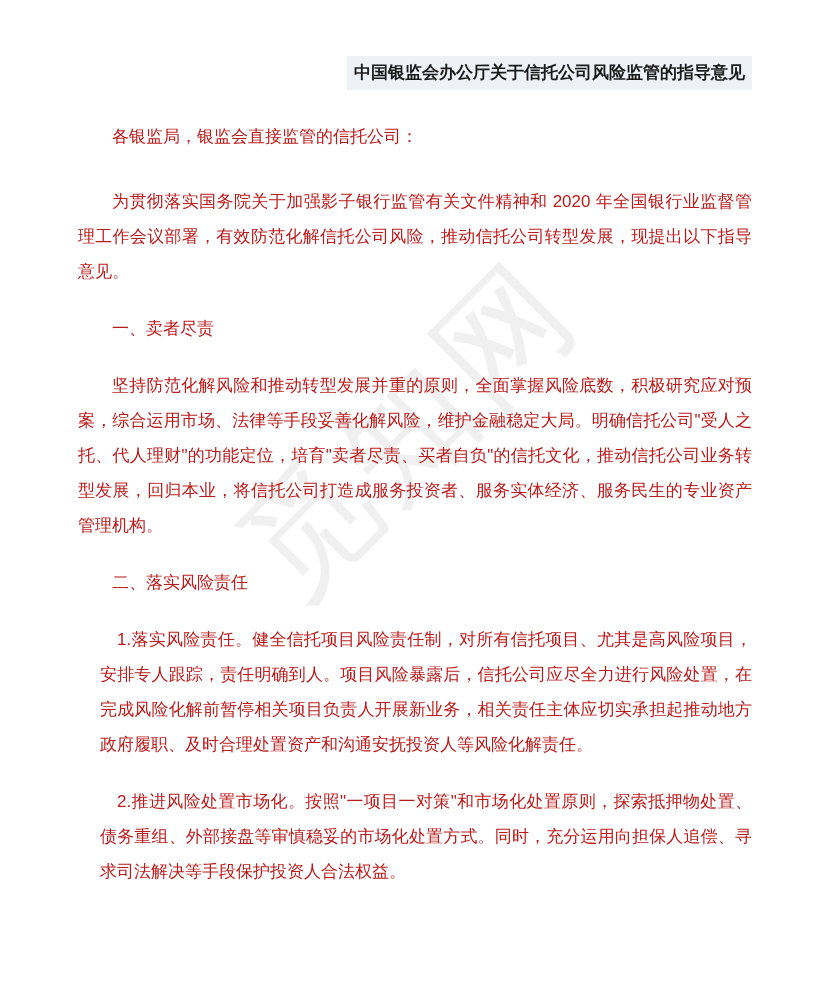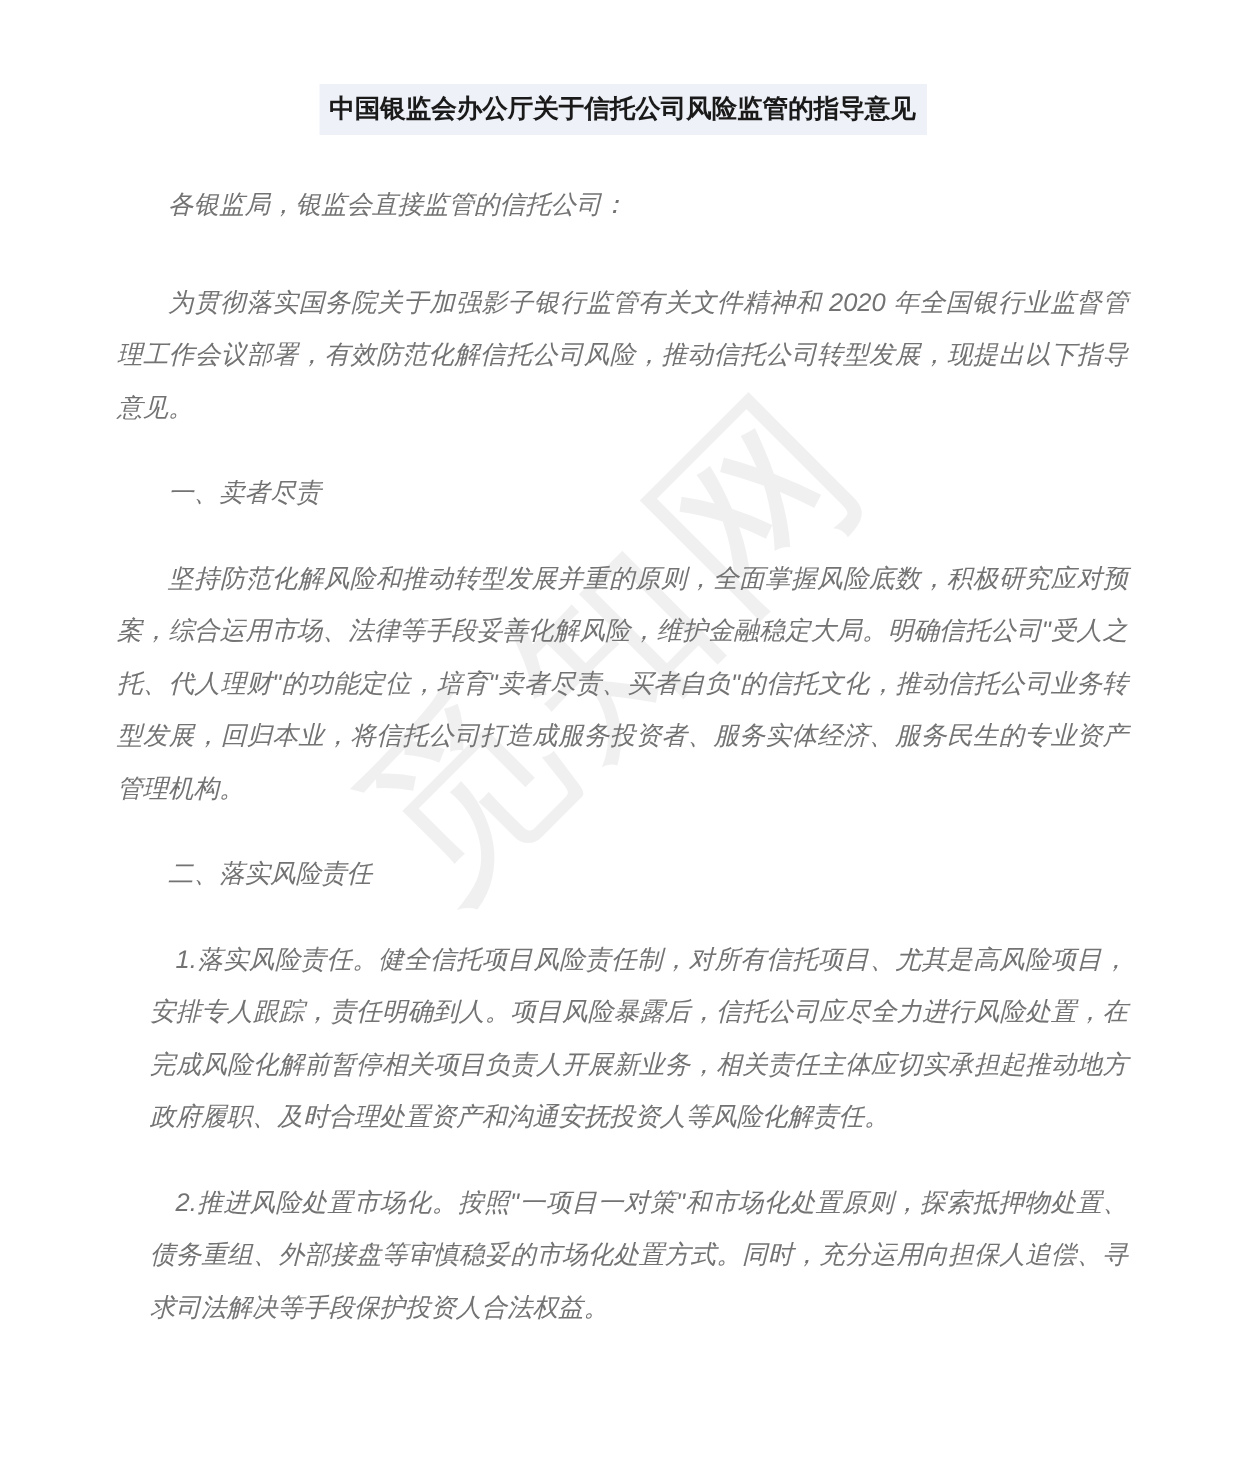--- a/index.html
+++ b/index.html
@@ -31,40 +31,39 @@
     font-family: "Liberation Sans", sans-serif;
   }
   .doc {
     position: absolute;
     left: 78px;
     top: 0;
     width: 674px;
     z-index: 1;
   }
   .title-row {
-    text-align: center;
+    text-align: right;
     margin: 56px 0 29px 0;
   }
   .title-hl {
     display: inline-block;
     background: #eef1f8;
     padding: 7px 7px;
     font-size: 17px;
     line-height: 20px;
     font-weight: 700;
     color: #1a1a1a;
   }
   .doc p {
     font-size: 17px;
     line-height: 35px;
     margin: 0 0 22px 0;
     text-align: justify;
     text-indent: 2em;
-    color: #737373;
-    font-style: italic;
+    color: #b91c1c;
   }
   .doc p.sp-30 {
     margin-bottom: 30px;
   }
   .doc p.num {
     text-indent: 1em;
     margin-left: 22px;
   }
 </style>
 </head>

